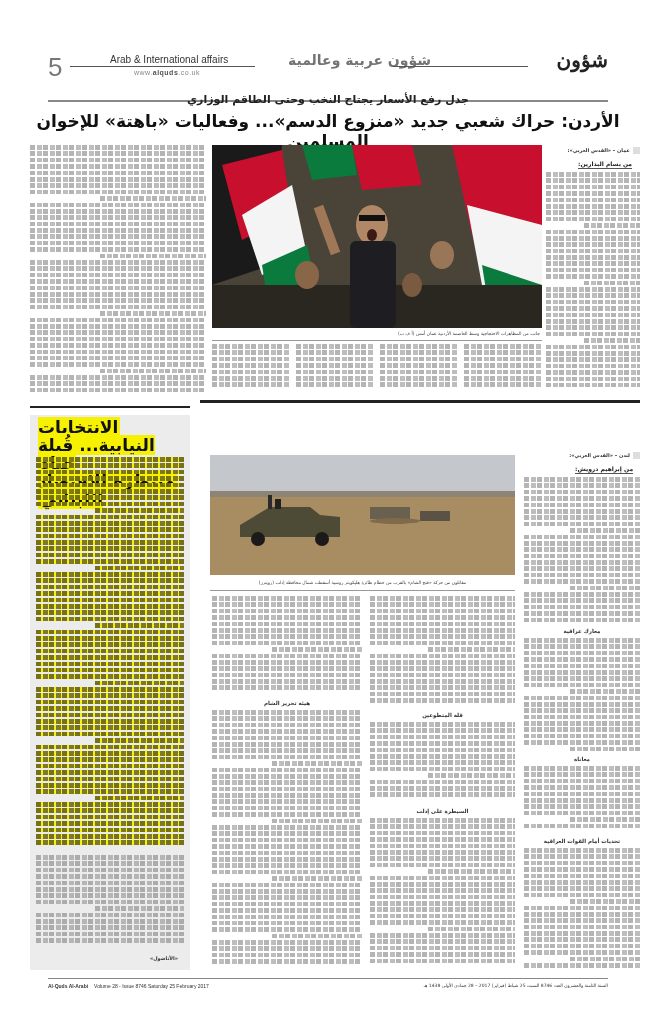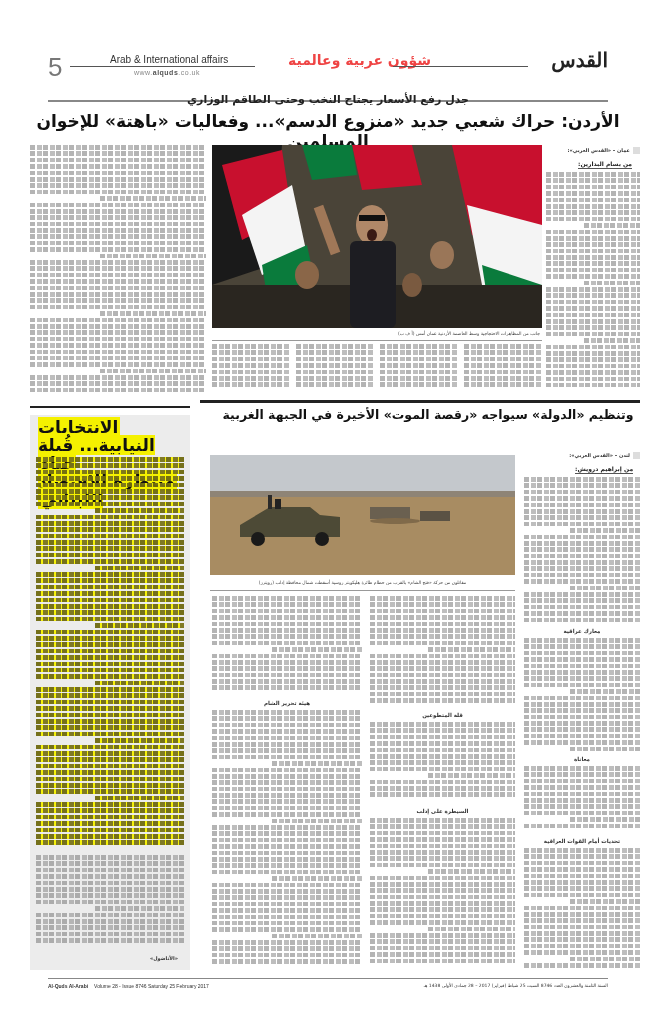--- a/index.html
+++ b/index.html
@@ -5,21 +5,21 @@
   * { box-sizing: border-box; margin: 0; padding: 0; }
   html, body { width: 656px; height: 1025px; background: #ffffff; overflow: hidden; }
   body { font-family: "DejaVu Sans", sans-serif; color: #222; position: relative; }
 
   .masthead { position: absolute; left: 48px; top: 52px; width: 560px; height: 48px; }
   .page-num { position: absolute; left: 0; top: 0; font-family: "Liberation Sans", sans-serif; font-size: 26px; color: #777; font-weight: 300; line-height: 30px; }
   .section-en { position: absolute; left: 62px; top: 2px; font-family: "Liberation Sans", sans-serif; font-size: 10px; color: #333; }
   .section-url { position: absolute; left: 86px; top: 17px; font-family: "Liberation Sans", sans-serif; font-size: 7px; color: #888; letter-spacing: 0.5px; }
   .section-url b { color: #555; }
   .rule-en { position: absolute; left: 22px; top: 14px; width: 185px; height: 1px; background: #555; }
-  .section-ar { position: absolute; left: 240px; top: 0; font-size: 14px; color: #ef4444; direction: rtl; font-weight: bold; }
+  .section-ar { position: absolute; left: 240px; top: 0; font-size: 14px; color: #737373; direction: rtl; font-weight: bold; }
   .rule-ar { position: absolute; left: 345px; top: 14px; width: 135px; height: 1px; background: #555; }
   .logo { position: absolute; right: 0; top: -4px; font-size: 20px; font-weight: bold; color: #222; direction: rtl; font-family: "DejaVu Serif", serif; }
   .masthead-rule { position: absolute; left: 48px; top: 100px; width: 560px; height: 2px; background: #888; }
 
   .kicker { position: absolute; left: 0; width: 656px; top: 93px; text-align: center; direction: rtl; font-size: 11px; font-weight: bold; color: #222; }
   .headline1 { position: absolute; left: 0; width: 656px; top: 111px; text-align: center; direction: rtl; font-size: 17px; font-weight: bold; color: #111; }
 
   .col-text { position: absolute; direction: rtl; text-align: justify; font-size: 4.2px; line-height: 6.4px; color: #444; overflow: hidden; }
   .col-text .line { display: block; height: 6.4px; background: repeating-linear-gradient(90deg, #777 0 5px, transparent 5px 7px, #888 7px 12px, transparent 12px 13px); opacity: 0.55; margin-bottom: 1.8px; height: 4.6px; }
   .col-text .line.short { width: 60%; margin-left: auto; }
@@ -57,21 +57,21 @@
 </head>
 <body>
 
 <div class="masthead">
   <div class="page-num">5</div>
   <div class="rule-en"></div>
   <div class="section-en">Arab &amp; International affairs</div>
   <div class="section-url"><span>www.</span><b>alquds</b><span>.co.uk</span></div>
   <div class="section-ar">شؤون عربية وعالمية</div>
   <div class="rule-ar"></div>
-  <div class="logo">القدس</div>
+  <div class="logo">شؤون</div>
 </div>
 <div class="masthead-rule"></div>
 
 <div class="kicker">جدل رفع الأسعار يجتاح النخب وحتى الطاقم الوزاري</div>
 <div class="headline1">الأردن: حراك شعبي جديد «منزوع الدسم»... وفعاليات «باهتة» للإخوان المسلمين</div>
 
 <div class="dateline" style="left:548px; top:147px; width:92px;"><span class="box"></span><span>عمان – «القدس العربي»:</span></div>
 <div class="byline" style="left:578px; top:160px;">من بسام البدارين:</div>
 <div class="col-text" style="left:546px; top:172px; width:94px; height:222px;" id="c1">
     <span class="line"></span>
@@ -212,21 +212,20 @@
     <span class="line short" style="width: 60%; margin-left: auto;"></span>
     <span class="line"></span>
     <span class="line"></span>
     <span class="line"></span>
   </div>
 
 <div class="thick-sep" style="left:200px; top:400px; width:440px;"></div>
 <div class="thick-sep" style="left:30px; top:406px; width:160px; height:2px;"></div>
 
 <div class="headline2">
-  <div>وتنظيم «الدولة» سيواجه «رقصة الموت» الأخيرة في الجبهة الغربية</div>
 </div>
 
 <div class="sidebar"></div>
 <div class="sidebar-title">
   <div><span>الانتخابات النيابية... قُبلة حياة</span></div>
   <div><span>منتظرة للاقتصاد اللبناني</span></div>
 </div>
 <div class="hl-text" style="top:457px; height:395px;" id="hl">
     <span class="line"></span>
     <span class="line"></span>

